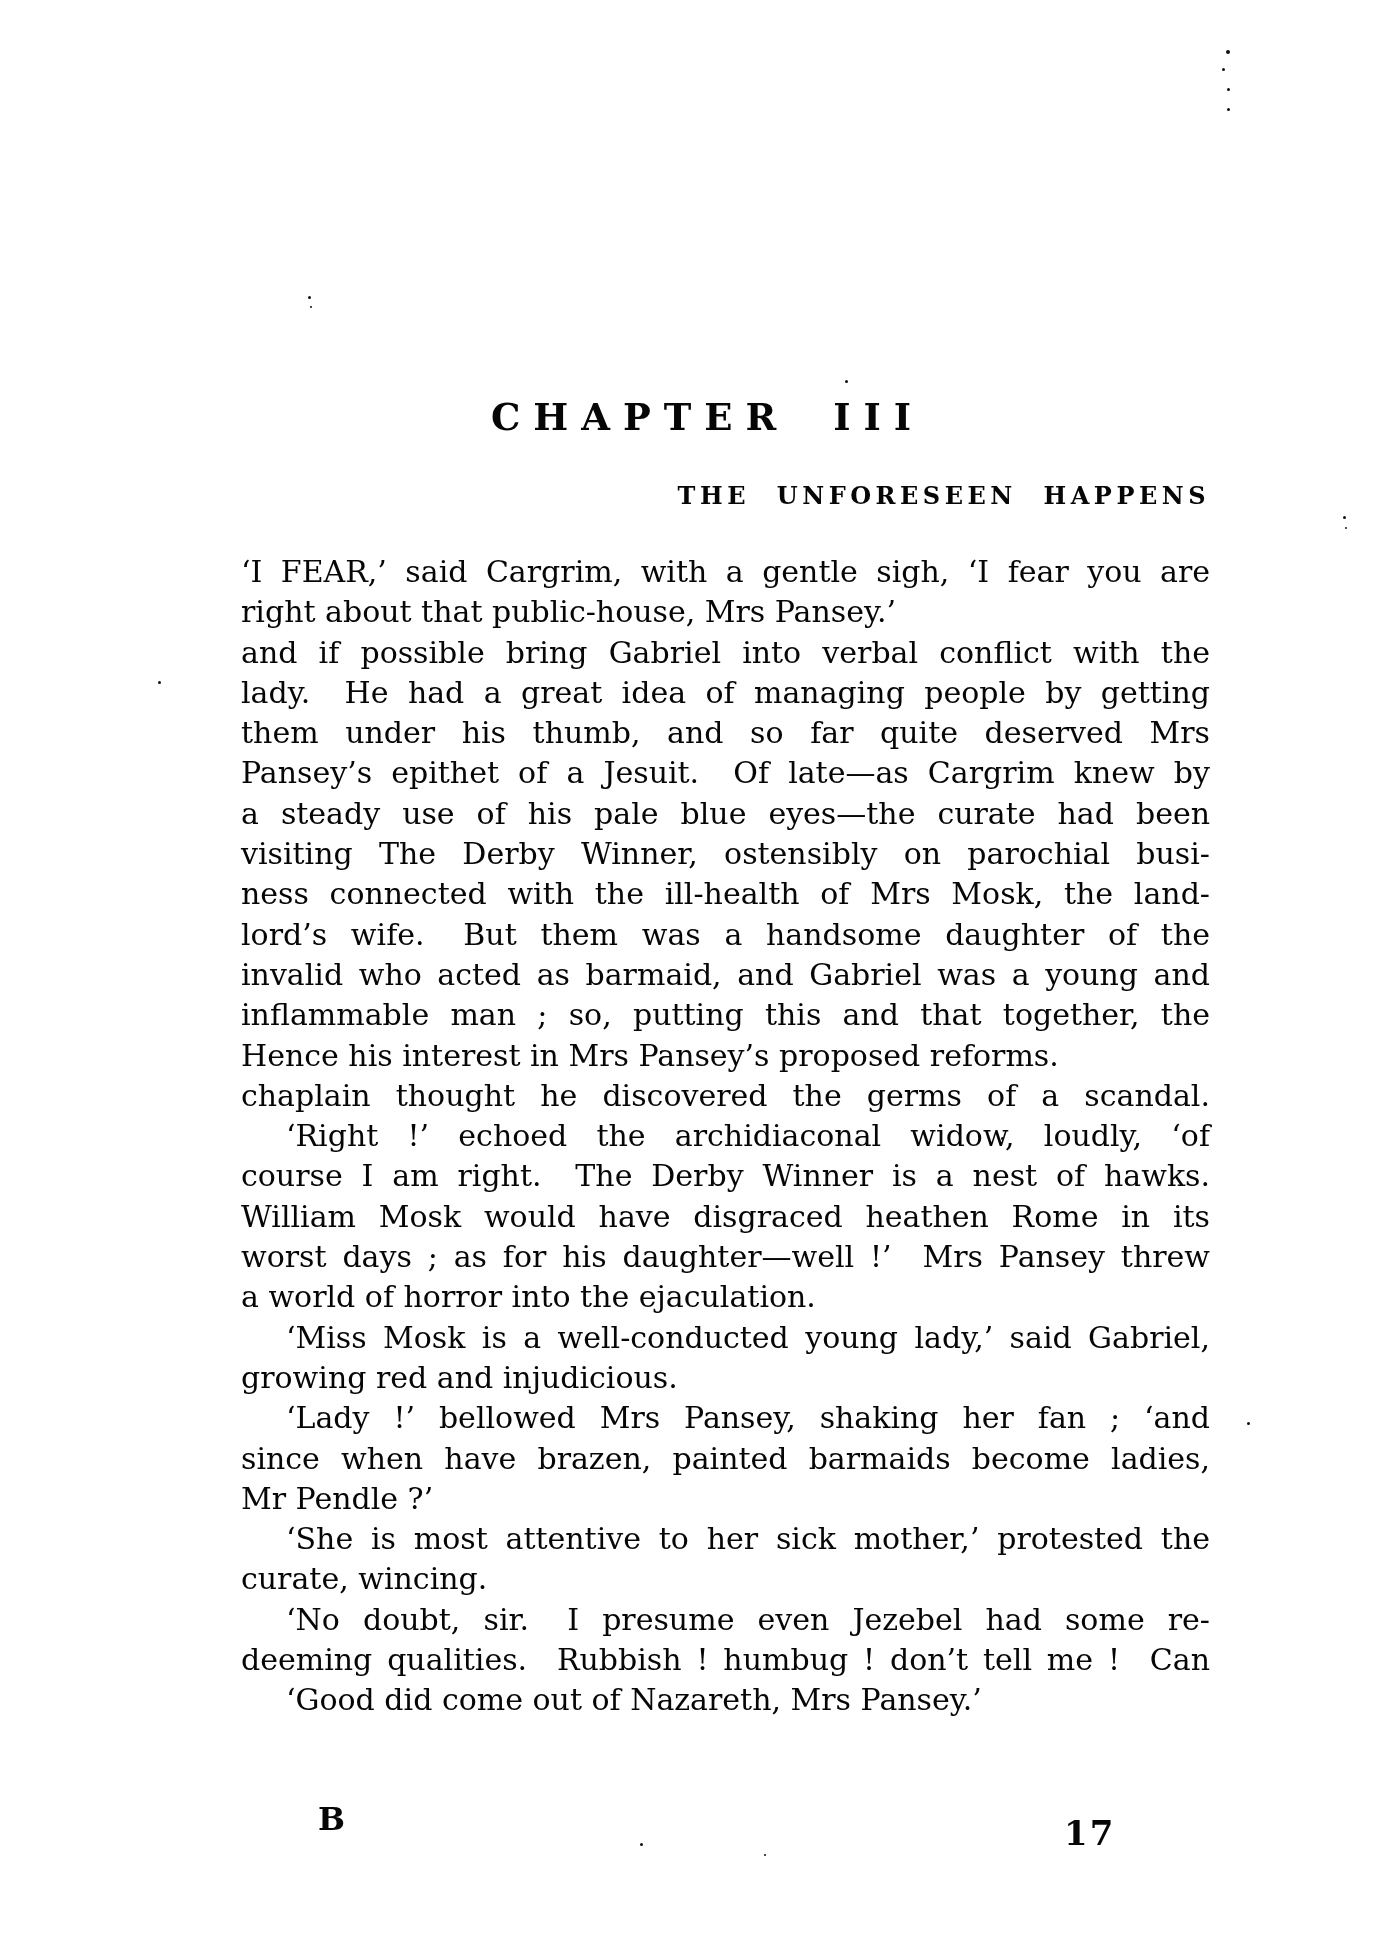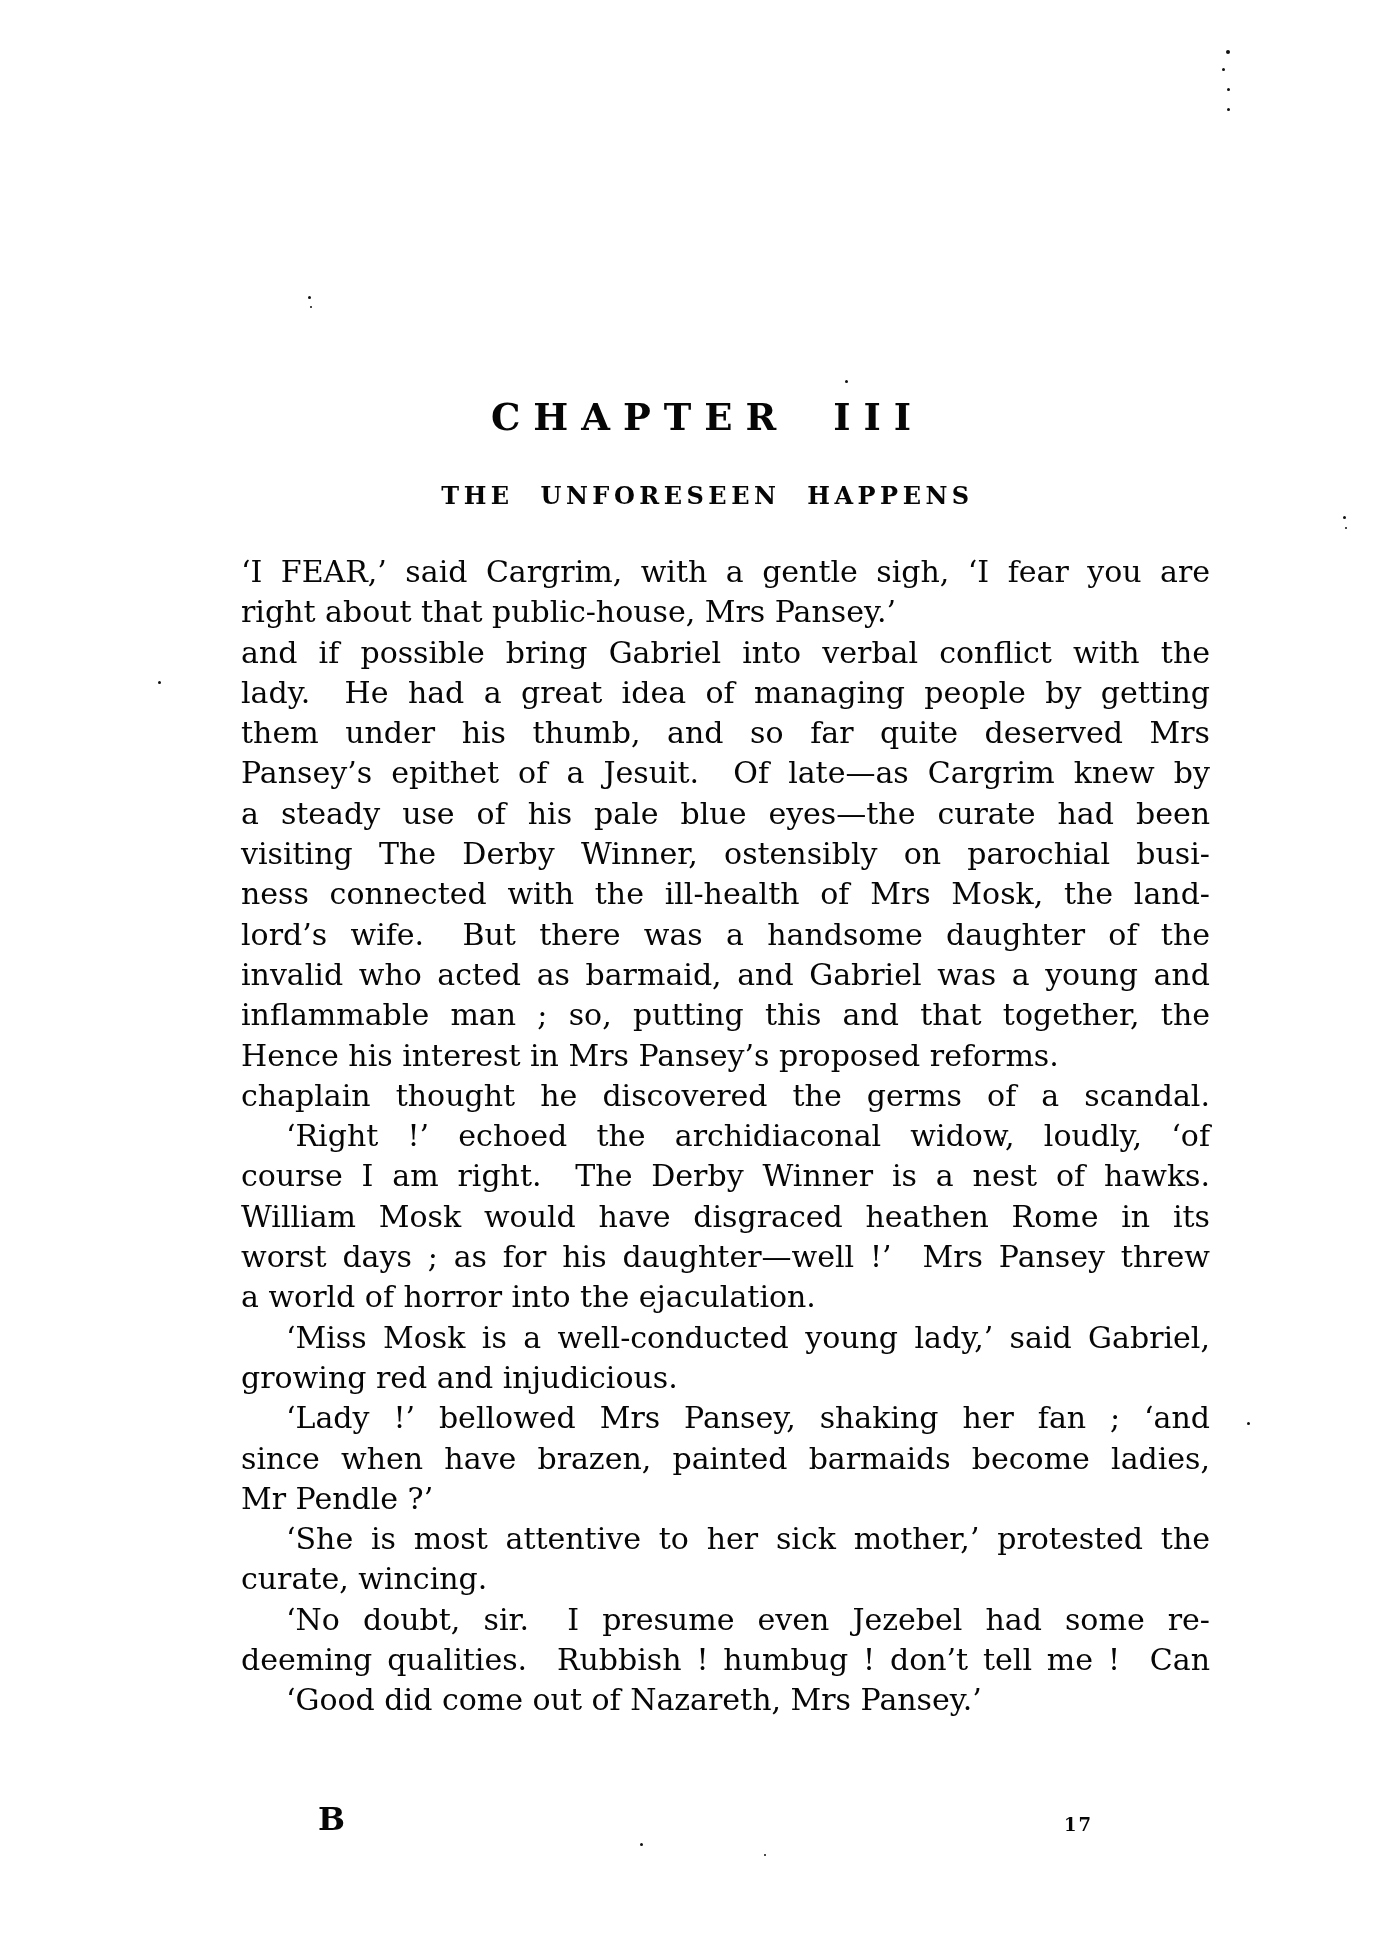--- a/index.html
+++ b/index.html
@@ -19,21 +19,21 @@
     font-size:37px;
     font-weight:bold;
     letter-spacing:13px;
     word-spacing:18px;
     line-height:1;
   }
   .chapter-subtitle{
     position:absolute;
     left:205px;top:484px;width:1005px;
     margin:0;
-    text-align:center;
+    text-align:right;
     font-size:24px;
     font-weight:bold;
     letter-spacing:4.5px;
     word-spacing:14px;
     line-height:1;
   }
   .text-block{
     position:absolute;
     left:205px;top:552px;width:1005px;
     font-size:30px;
@@ -53,21 +53,21 @@
   .footer-signature{
     position:absolute;
     left:318px;top:1803px;
     font-size:32px;
     font-weight:bold;
     line-height:1;
   }
   .footer-pagenum{
     position:absolute;
     left:1064px;top:1816px;
-    font-size:18px;
+    font-size:34px;
     font-weight:bold;
     letter-spacing:2px;
     line-height:1;
   }
   .speck{
     position:absolute;
     background:#111;
     border-radius:50%;
   }
 </style>
@@ -83,21 +83,21 @@
   <main class="text-block">
       <div class="line">‘I FEAR,’ said Cargrim, with a gentle sigh, ‘I fear you are</div>
       <div class="line par-end">right about that public-house, Mrs Pansey.’</div>
       <div class="line">and if possible bring Gabriel into verbal conflict with the</div>
       <div class="line">lady.  He had a great idea of managing people by getting</div>
       <div class="line">them under his thumb, and so far quite deserved Mrs</div>
       <div class="line">Pansey’s epithet of a Jesuit.  Of late—as Cargrim knew by</div>
       <div class="line">a steady use of his pale blue eyes—the curate had been</div>
       <div class="line">visiting The Derby Winner, ostensibly on parochial busi-</div>
       <div class="line">ness connected with the ill-health of Mrs Mosk, the land-</div>
-      <div class="line">lord’s wife.  But there was a handsome daughter of the</div>
+      <div class="line">lord’s wife.  But them was a handsome daughter of the</div>
       <div class="line">invalid who acted as barmaid, and Gabriel was a young and</div>
       <div class="line">inflammable man ; so, putting this and that together, the</div>
       <div class="line par-end">Hence his interest in Mrs Pansey’s proposed reforms.</div>
       <div class="line">chaplain thought he discovered the germs of a scandal.</div>
       <div class="line indent">‘Right !’ echoed the archidiaconal widow, loudly, ‘of</div>
       <div class="line">course I am right.  The Derby Winner is a nest of hawks.</div>
       <div class="line">William Mosk would have disgraced heathen Rome in its</div>
       <div class="line">worst days ; as for his daughter—well !’  Mrs Pansey threw</div>
       <div class="line par-end">a world of horror into the ejaculation.</div>
       <div class="line indent">‘Miss Mosk is a well-conducted young lady,’ said Gabriel,</div>

